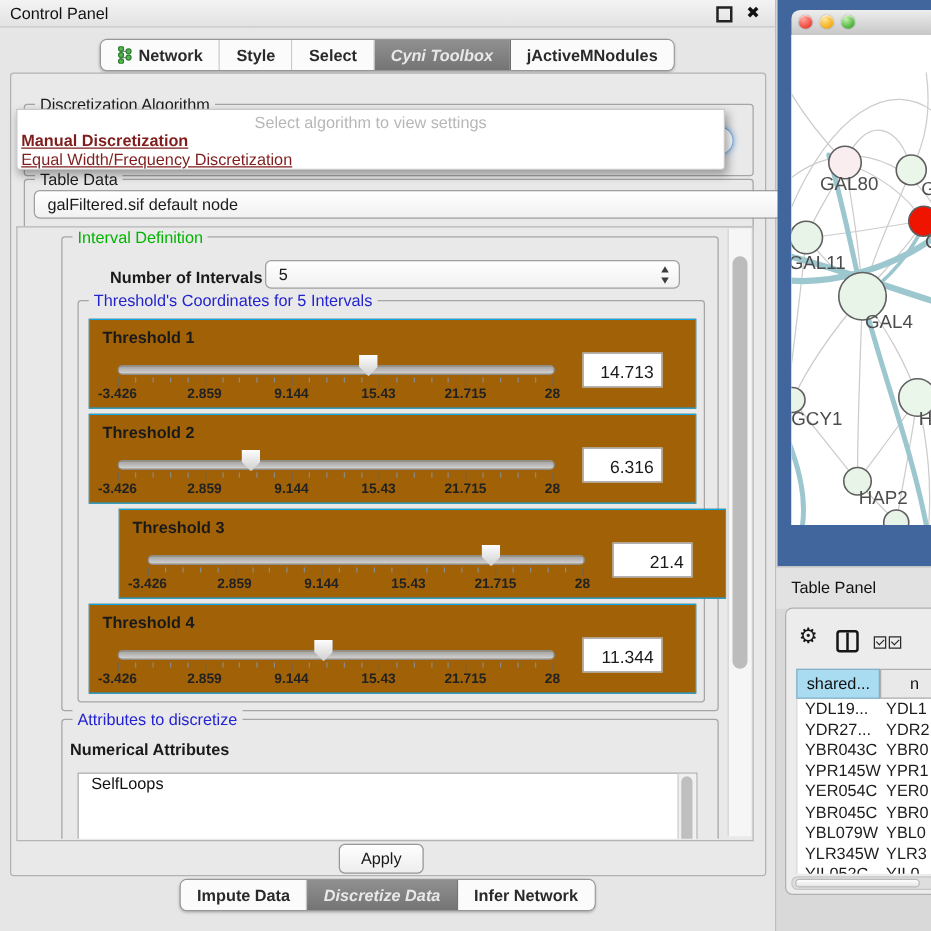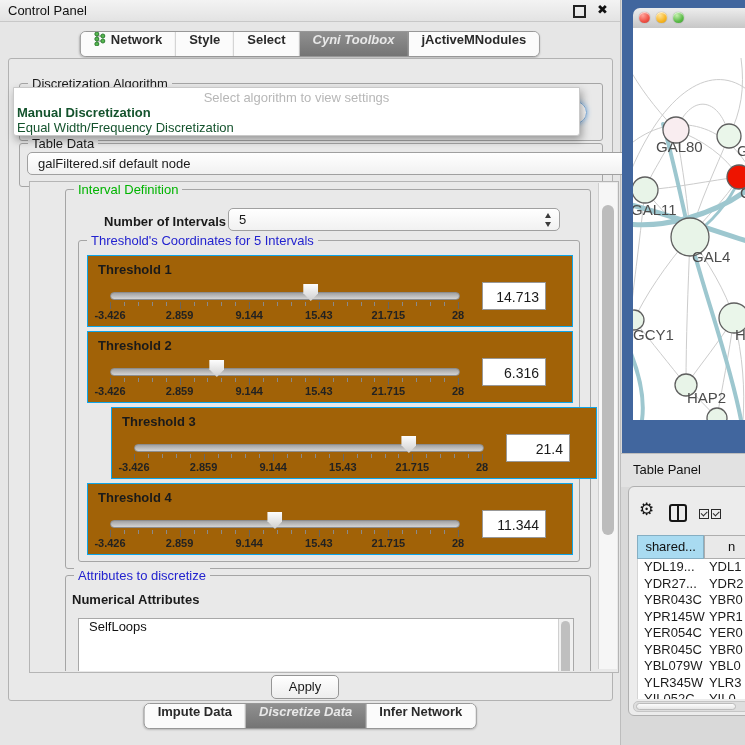--- a/index.html
+++ b/index.html
@@ -9,21 +9,21 @@
   #control-panel{position:absolute;left:0;top:0;width:620px;height:745px;background:#e6e6e6;border-right:1px solid #bdbdbd;}
   #cp-titlebar{position:absolute;left:0;top:0;right:0;height:21px;background:linear-gradient(#f3f3f3,#e3e3e3);border-bottom:1px solid #c8c8c8;}
   #cp-title{position:absolute;left:8px;top:3px;font-size:13px;color:#111;}
   #float-btn{position:absolute;right:34px;top:5px;width:9px;height:9px;border:2px solid #222;background:transparent;}
   #close-btn{position:absolute;right:12px;top:2px;font-size:13px;font-weight:bold;color:#111;}
   
   .segmented{position:absolute;display:flex;height:24px;border:1px solid #979797;border-radius:6px;overflow:hidden;
              background:#fbfbfb;box-shadow:0 1px 2px rgba(0,0,0,.2);left:50%;transform:translateX(-50%);}
   #top-tabs{top:31px;}
   #bottom-tabs{top:703px;}
-  .seg{display:flex;align-items:flex-start;gap:5px;padding:0 13px;font-size:13px;font-weight:bold;color:#2a2a2a;
+  .seg{display:flex;align-items:center;gap:5px;padding:0 13px;font-size:13px;font-weight:bold;color:#2a2a2a;
        background:#fbfbfb;border-right:1px solid #c6c6c6;white-space:nowrap;}
   .seg:last-child{border-right:none;}
   .seg.selected{background:linear-gradient(#909090,#747474);color:#e8e8e8;border-right-color:#6d6d6d;font-style:italic;}
   .tabicon{display:inline-flex;}
   
   #main-panel{position:absolute;left:8px;top:58px;width:603px;height:641px;border:1px solid #b2b2b2;border-radius:3px;background:#e9e9e9;}
   .group{position:absolute;border:1px solid #a5a5a5;border-radius:3px;}
   .legend{position:absolute;top:-8px;left:8px;background:#e9e9e9;padding:0 4px;font-size:13px;white-space:nowrap;}
   .legend.green{color:#00b400;}
   .legend.blue{color:#2323cf;}
@@ -31,26 +31,26 @@
   .combo{position:absolute;background:linear-gradient(#ffffff,#f1f1f1);border:1px solid #a0a0a0;border-radius:5px;
          font-size:13px;line-height:22px;padding-left:10px;box-sizing:border-box;}
   #algo-combo{left:18px;top:42px;width:560px;height:23px;border-radius:12px;border:1px solid #7fb0e0;box-shadow:0 0 5px #79b0e6;}
   .stepper{position:absolute;right:6px;top:50%;transform:translateY(-50%);width:9px;height:14px;}
   .stepper:before{content:"";position:absolute;top:0;left:1px;border-left:3.5px solid transparent;border-right:3.5px solid transparent;border-bottom:5px solid #3c3c3c;}
   .stepper:after{content:"";position:absolute;bottom:0;left:1px;border-left:3.5px solid transparent;border-right:3.5px solid transparent;border-top:5px solid #3c3c3c;}
   
   #algo-popup{position:absolute;left:4px;top:28px;width:565px;height:47px;background:#fff;border:1px solid #c9c9c9;
               border-radius:0 0 3px 3px;box-shadow:2px 4px 8px rgba(0,0,0,.35);z-index:40;}
   #popup-placeholder{text-align:center;color:#b7b7b7;font-size:13px;line-height:15px;padding-top:2px;}
-  .popup-opt{font-size:13px;line-height:15px;padding-left:3px;color:#14532d;}
+  .popup-opt{font-size:13px;line-height:15px;padding-left:3px;color:#7f1d1d;text-decoration:underline;}
   .popup-opt.bold{font-weight:bold;}
   #tabledata-group{left:10px;top:84px;width:582px;height:42px;}
   #tabledata-combo{left:18px;top:93px;width:655px;height:23px;}
   
-  #scroll-frame{position:absolute;left:20px;top:122px;width:588px;height:490px;border:1px solid #b5b5b5;background:#e9e9e9;}
+  #scroll-frame{position:absolute;left:4px;top:122px;width:588px;height:490px;border:1px solid #b5b5b5;background:#e9e9e9;}
   #scroll-view{position:absolute;left:1px;top:1px;width:566px;height:488px;overflow:hidden;}
   #vscroll{position:absolute;left:568px;top:1px;width:18px;height:486px;background:#f6f6f6;border-left:1px solid #cfcfcf;}
   #vscroll-thumb{position:absolute;left:3px;top:22px;width:12px;height:330px;background:#bcbcbc;border-radius:6px;}
   
   #interval-group{left:34px;top:6px;width:524px;height:378px;}
   #noi-label{position:absolute;left:38px;top:24px;font-size:13px;font-weight:bold;}
   #noi-combo{left:162px;top:18px;width:332px;height:23px;}
   #thr-group{left:12px;top:50px;width:500px;height:320px;}
   .thr-box{position:absolute;left:8px;width:484px;height:70px;border:1px solid #0ea5e9;background:#a16207;}
   .thr-label{position:absolute;left:10px;top:6px;font-size:13px;font-weight:bold;}

